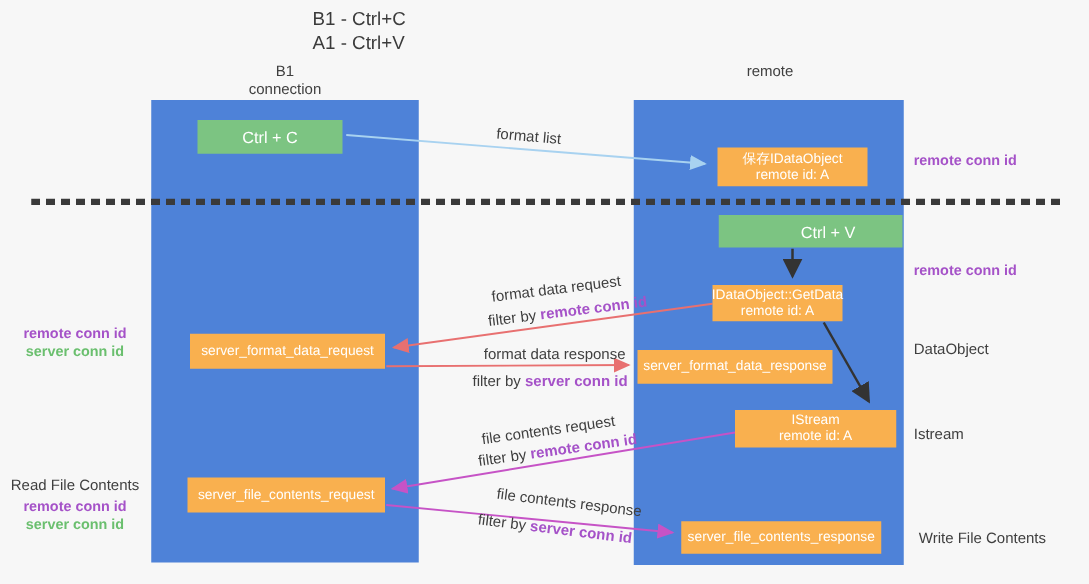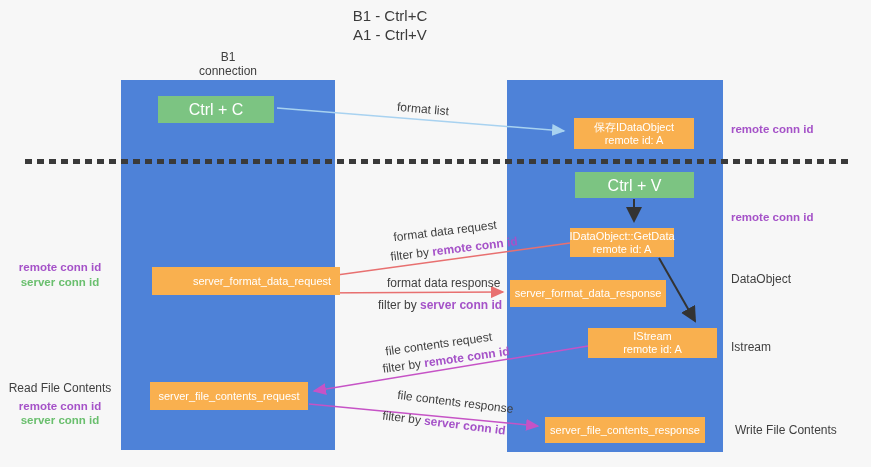--- a/index.html
+++ b/index.html
@@ -4,33 +4,33 @@
 <style>
   html,body{margin:0;padding:0;}
   body{
     width:871px;height:467px;position:relative;overflow:hidden;
     background:#f7f7f7;
     font-family:"Liberation Sans", sans-serif;
     -webkit-font-smoothing:antialiased;
   }
   .abs{position:absolute;}
   .title{
-    left:250px;top:6px;width:280px;text-align:center;
+    left:250px;top:6px;width:280px;
     font-size:15px;line-height:19px;color:#3b3b3b;z-index:5;
   }
   .col-header{
     text-align:center;font-size:12px;line-height:14px;color:#3f3f3f;z-index:5;
   }
   .column{background:#4e82d8;z-index:1;}
   .box{
     z-index:4;color:#ffffff;text-align:center;
     display:flex;flex-direction:column;justify-content:center;align-items:center;
     font-size:11px;line-height:13px;white-space:nowrap;
   }
-  .box.green{background:#7cc482;font-size:16px;}
+  .box.green{background:#7cc482;font-size:13px;}
   .box.orange{background:#f9b04f;}
   .sep{
     left:25px;top:159px;width:823px;height:5px;z-index:3;
     background:repeating-linear-gradient(90deg,#3a3a3a 0 7px,transparent 7px 12px);
   }
   svg.overlay{position:absolute;left:0;top:0;z-index:2;pointer-events:none;}
   .lbl{z-index:5;font-size:12px;color:#3f3f3f;white-space:nowrap;}
   .lbl.bold-purple{color:#a552c8;font-weight:700;font-size:11.5px;}
   .lbl.bold-green{color:#6abf6e;font-weight:700;font-size:11.5px;}
   .lbl .purple{color:#a552c8;font-weight:700;}
@@ -46,20 +46,21 @@
 <div class="abs title">
   <div>B1 - Ctrl+C</div>
   <div>A1 - Ctrl+V</div>
 </div>
 
 <div class="abs col-header" style="left:158px;top:50px;width:140px;">
   <div>B1</div>
   <div>connection</div>
 </div>
 <div class="abs col-header" style="left:546px;top:50px;width:140px;">
+  <div>remote</div>
 </div>
 
 <div class="abs column" style="left:121px;top:80px;width:214px;height:370px;"></div>
 <div class="abs column" style="left:507px;top:80px;width:216px;height:372px;"></div>
 
 <div class="abs sep"></div>
 
 <svg class="overlay" width="871" height="467" viewBox="0 0 871 467">
   <defs>
     <marker id="ah-blue" markerWidth="10" markerHeight="8" refX="8" refY="4" orient="auto">
@@ -86,30 +87,30 @@
 
 <div class="abs box green" style="left:158px;top:96px;width:116px;height:27px;">
   <span>Ctrl + C</span>
 </div>
 
 <div class="abs box orange" style="left:574px;top:118px;width:120px;height:31px;">
   <span>保存IDataObject</span>
   <span>remote id: A</span>
 </div>
 
-<div class="abs box green" style="left:575px;top:172px;width:119px;height:26px;">
+<div class="abs box green" style="left:575px;top:172px;width:119px;height:26px;padding-left:28px;">
   <span>Ctrl + V</span>
 </div>
 
 <div class="abs box orange" style="left:570px;top:228px;width:104px;height:29px;">
   <span>IDataObject::GetData</span>
   <span>remote id: A</span>
 </div>
 
-<div class="abs box orange" style="left:152px;top:267px;width:156px;height:28px;padding-left:32px;">
+<div class="abs box orange" style="left:152px;top:267px;width:156px;height:28px;">
   <span>server_format_data_request</span>
 </div>
 
 <div class="abs box orange" style="left:510px;top:280px;width:156px;height:27px;">
   <span>server_format_data_response</span>
 </div>
 
 <div class="abs box orange" style="left:588px;top:328px;width:129px;height:30px;">
   <span>IStream</span>
   <span>remote id: A</span>

